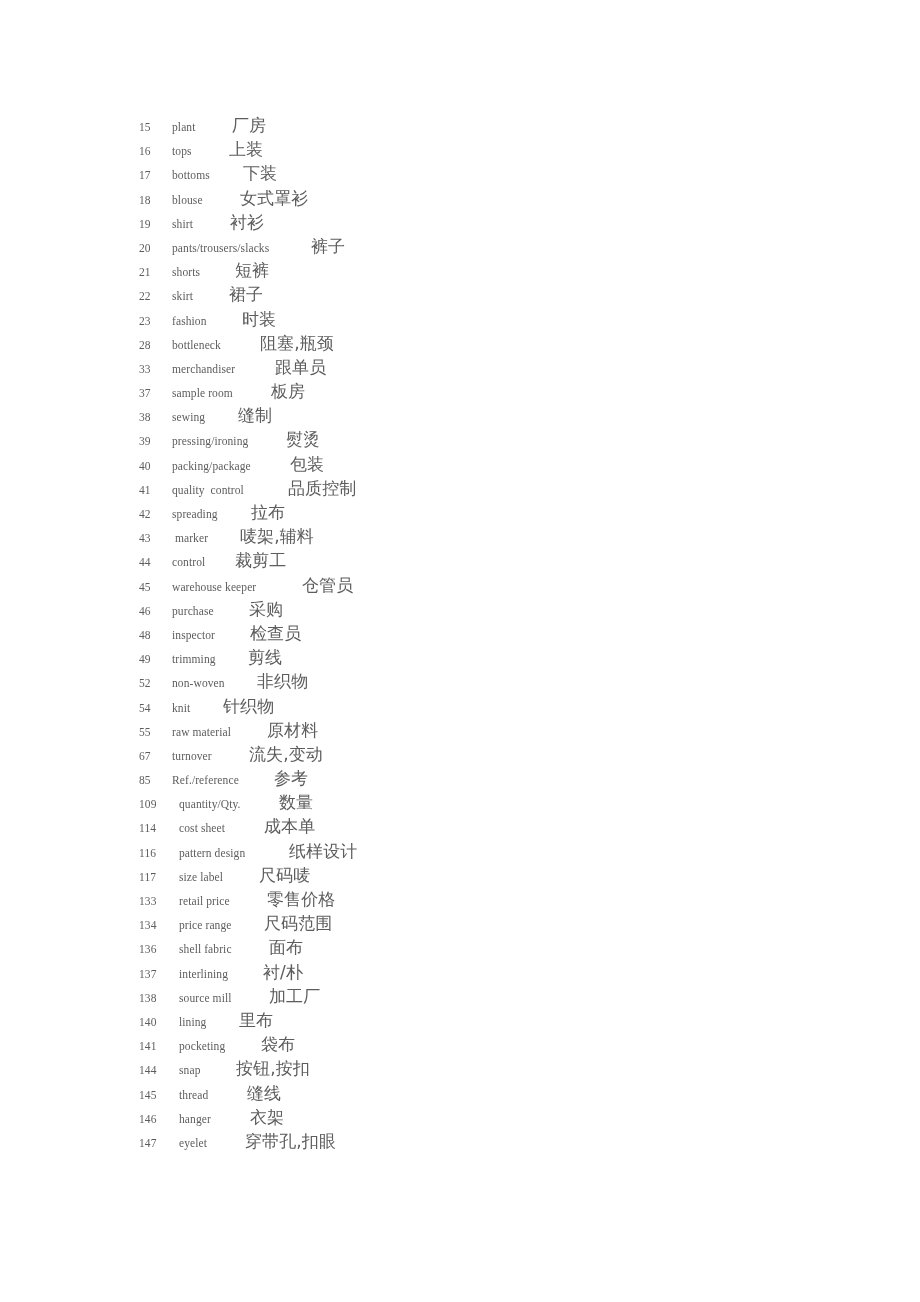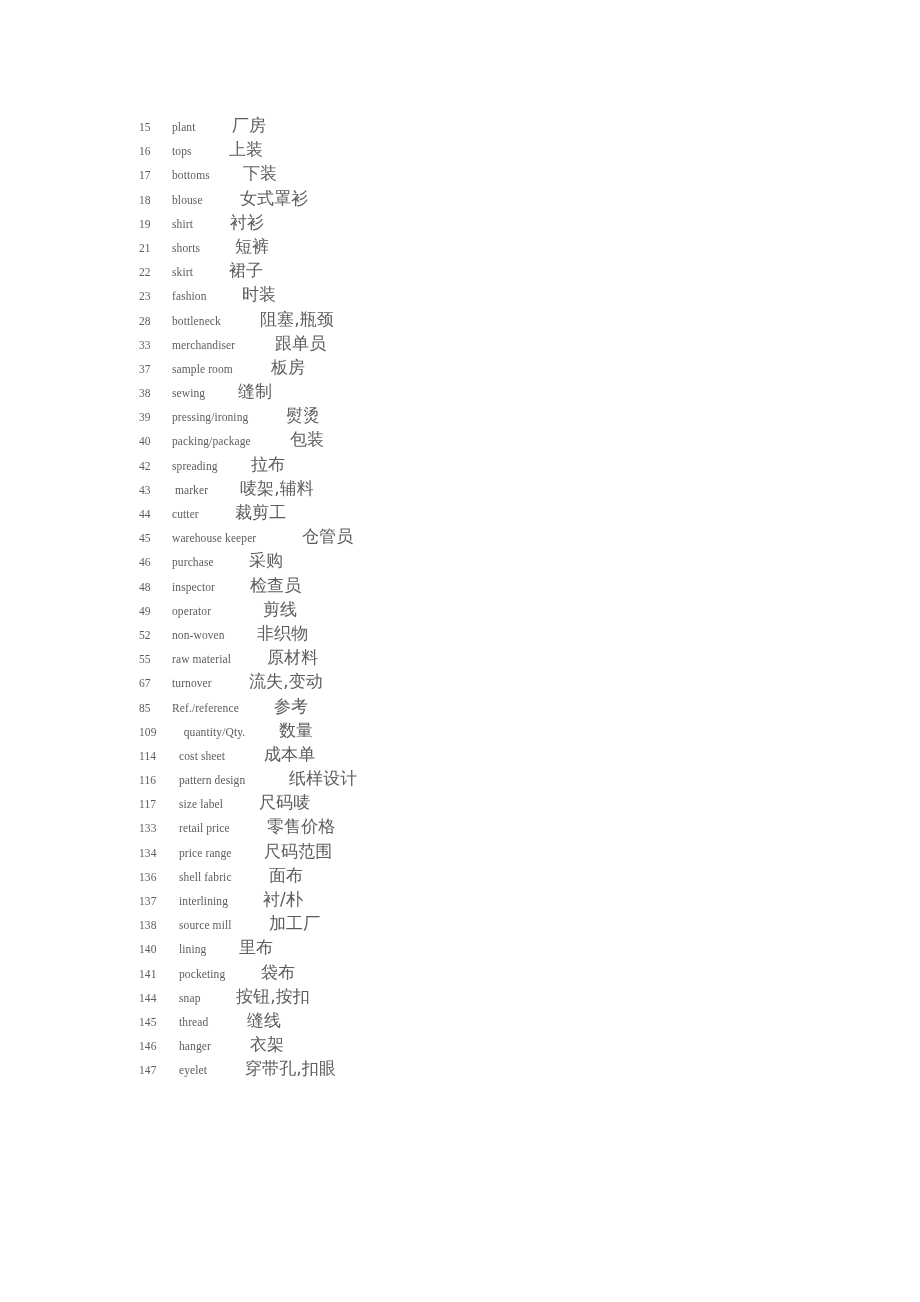--- a/index.html
+++ b/index.html
@@ -59,41 +59,44 @@
 </head>
 <body style="background: rgb(255, 255, 255); color: rgb(93, 93, 93);">
 
 <div class="page">
   <div class="glossary" id="glossary-list">
       <div class="entry"><span class="entry-num">15</span><span class="entry-term" style="min-width: 38px;">plant</span><span class="entry-gloss" style="margin-left: 22px;">厂房</span></div>
       <div class="entry"><span class="entry-num">16</span><span class="entry-term" style="min-width: 32px;">tops</span><span class="entry-gloss" style="margin-left: 25px;">上装</span></div>
       <div class="entry"><span class="entry-num">17</span><span class="entry-term" style="min-width: 49px;">bottoms</span><span class="entry-gloss" style="margin-left: 22px;">下装</span></div>
       <div class="entry"><span class="entry-num">18</span><span class="entry-term" style="min-width: 42px;">blouse</span><span class="entry-gloss" style="margin-left: 26px;">女式罩衫</span></div>
       <div class="entry"><span class="entry-num">19</span><span class="entry-term" style="min-width: 30px;">shirt</span><span class="entry-gloss" style="margin-left: 28px;">衬衫</span></div>
+      <div class="entry"><span class="entry-num">20</span><span class="entry-term" style="min-width: 116px;">pants/trousers/slacks</span><span class="entry-gloss" style="margin-left: 23px;">裤子</span></div>
       <div class="entry"><span class="entry-num">21</span><span class="entry-term" style="min-width: 38px;">shorts</span><span class="entry-gloss" style="margin-left: 25px;">短裤</span></div>
       <div class="entry"><span class="entry-num">22</span><span class="entry-term" style="min-width: 30px;">skirt</span><span class="entry-gloss" style="margin-left: 27px;">裙子</span></div>
       <div class="entry"><span class="entry-num">23</span><span class="entry-term" style="min-width: 45px;">fashion</span><span class="entry-gloss" style="margin-left: 25px;">时装</span></div>
       <div class="entry"><span class="entry-num">28</span><span class="entry-term" style="min-width: 62px;">bottleneck</span><span class="entry-gloss" style="margin-left: 26px;">阻塞,瓶颈</span></div>
       <div class="entry"><span class="entry-num">33</span><span class="entry-term" style="min-width: 73px;">merchandiser</span><span class="entry-gloss" style="margin-left: 30px;">跟单员</span></div>
       <div class="entry"><span class="entry-num">37</span><span class="entry-term" style="min-width: 71px;">sample room</span><span class="entry-gloss" style="margin-left: 28px;">板房</span></div>
       <div class="entry"><span class="entry-num">38</span><span class="entry-term" style="min-width: 41px;">sewing</span><span class="entry-gloss" style="margin-left: 25px;">缝制</span></div>
       <div class="entry"><span class="entry-num">39</span><span class="entry-term" style="min-width: 86px;">pressing/ironing</span><span class="entry-gloss" style="margin-left: 28px;">熨烫</span></div>
       <div class="entry"><span class="entry-num">40</span><span class="entry-term" style="min-width: 88px;">packing/package</span><span class="entry-gloss" style="margin-left: 30px;">包装</span></div>
+      <div class="entry"><span class="entry-num">41</span><span class="entry-term" style="min-width: 85px;">quality  control</span><span class="entry-gloss" style="margin-left: 31px;">品质控制</span></div>
       <div class="entry"><span class="entry-num">42</span><span class="entry-term" style="min-width: 53px;">spreading</span><span class="entry-gloss" style="margin-left: 26px;">拉布</span></div>
       <div class="entry"><span class="entry-num">43</span><span class="entry-term" style="min-width: 39px; text-align: center;">marker</span><span class="entry-gloss" style="margin-left: 29px;">唛架,辅料</span></div>
-      <div class="entry"><span class="entry-num">44</span><span class="entry-term" style="min-width: 35px;">cutter</span><span class="entry-gloss" style="margin-left: 28px;">裁剪工</span></div>
+      <div class="entry"><span class="entry-num">44</span><span class="entry-term" style="min-width: 35px;">control</span><span class="entry-gloss" style="margin-left: 28px;">裁剪工</span></div>
       <div class="entry"><span class="entry-num">45</span><span class="entry-term" style="min-width: 99px;">warehouse keeper</span><span class="entry-gloss" style="margin-left: 31px;">仓管员</span></div>
       <div class="entry"><span class="entry-num">46</span><span class="entry-term" style="min-width: 50px;">purchase</span><span class="entry-gloss" style="margin-left: 27px;">采购</span></div>
       <div class="entry"><span class="entry-num">48</span><span class="entry-term" style="min-width: 49px;">inspector</span><span class="entry-gloss" style="margin-left: 29px;">检查员</span></div>
-      <div class="entry"><span class="entry-num">49</span><span class="entry-term" style="min-width: 49px;">operator</span><span class="entry-gloss" style="margin-left: 42px;">剪线</span></div>
+      <div class="entry"><span class="entry-num">49</span><span class="entry-term" style="min-width: 49px;">trimming</span><span class="entry-gloss" style="margin-left: 27px;">剪线</span></div>
       <div class="entry"><span class="entry-num">52</span><span class="entry-term" style="min-width: 57px;">non-woven</span><span class="entry-gloss" style="margin-left: 28px;">非织物</span></div>
+      <div class="entry"><span class="entry-num">54</span><span class="entry-term" style="min-width: 24px;">knit</span><span class="entry-gloss" style="margin-left: 27px;">针织物</span></div>
       <div class="entry"><span class="entry-num">55</span><span class="entry-term" style="min-width: 66px;">raw material</span><span class="entry-gloss" style="margin-left: 29px;">原材料</span></div>
       <div class="entry"><span class="entry-num">67</span><span class="entry-term" style="min-width: 49px;">turnover</span><span class="entry-gloss" style="margin-left: 28px;">流失,变动</span></div>
       <div class="entry"><span class="entry-num">85</span><span class="entry-term" style="min-width: 74px;">Ref./reference</span><span class="entry-gloss" style="margin-left: 28px;">参考</span></div>
-      <div class="entry"><span class="entry-num" style="width: 40px;">109</span><span class="entry-term" style="min-width: 71px; text-align: center;">quantity/Qty.</span><span class="entry-gloss" style="margin-left: 29px;">数量</span></div>
+      <div class="entry"><span class="entry-num" style="width: 40px;">109</span><span class="entry-term" style="min-width: 71px;">quantity/Qty.</span><span class="entry-gloss" style="margin-left: 29px;">数量</span></div>
       <div class="entry"><span class="entry-num" style="width: 40px;">114</span><span class="entry-term" style="min-width: 57px;">cost sheet</span><span class="entry-gloss" style="margin-left: 28px;">成本单</span></div>
       <div class="entry"><span class="entry-num" style="width: 40px;">116</span><span class="entry-term" style="min-width: 80px;">pattern design</span><span class="entry-gloss" style="margin-left: 30px;">纸样设计</span></div>
       <div class="entry"><span class="entry-num" style="width: 40px;">117</span><span class="entry-term" style="min-width: 51px;">size label</span><span class="entry-gloss" style="margin-left: 29px;">尺码唛</span></div>
       <div class="entry"><span class="entry-num" style="width: 40px;">133</span><span class="entry-term" style="min-width: 57px;">retail price</span><span class="entry-gloss" style="margin-left: 31px;">零售价格</span></div>
       <div class="entry"><span class="entry-num" style="width: 40px;">134</span><span class="entry-term" style="min-width: 56px;">price range</span><span class="entry-gloss" style="margin-left: 29px;">尺码范围</span></div>
       <div class="entry"><span class="entry-num" style="width: 40px;">136</span><span class="entry-term" style="min-width: 62px;">shell fabric</span><span class="entry-gloss" style="margin-left: 28px;">面布</span></div>
       <div class="entry"><span class="entry-num" style="width: 40px;">137</span><span class="entry-term" style="min-width: 55px;">interlining</span><span class="entry-gloss" style="margin-left: 29px;">衬/朴</span></div>
       <div class="entry"><span class="entry-num" style="width: 40px;">138</span><span class="entry-term" style="min-width: 62px;">source mill</span><span class="entry-gloss" style="margin-left: 28px;">加工厂</span></div>
       <div class="entry"><span class="entry-num" style="width: 40px;">140</span><span class="entry-term" style="min-width: 32px;">lining</span><span class="entry-gloss" style="margin-left: 28px;">里布</span></div>
       <div class="entry"><span class="entry-num" style="width: 40px;">141</span><span class="entry-term" style="min-width: 55px;">pocketing</span><span class="entry-gloss" style="margin-left: 27px;">袋布</span></div>

